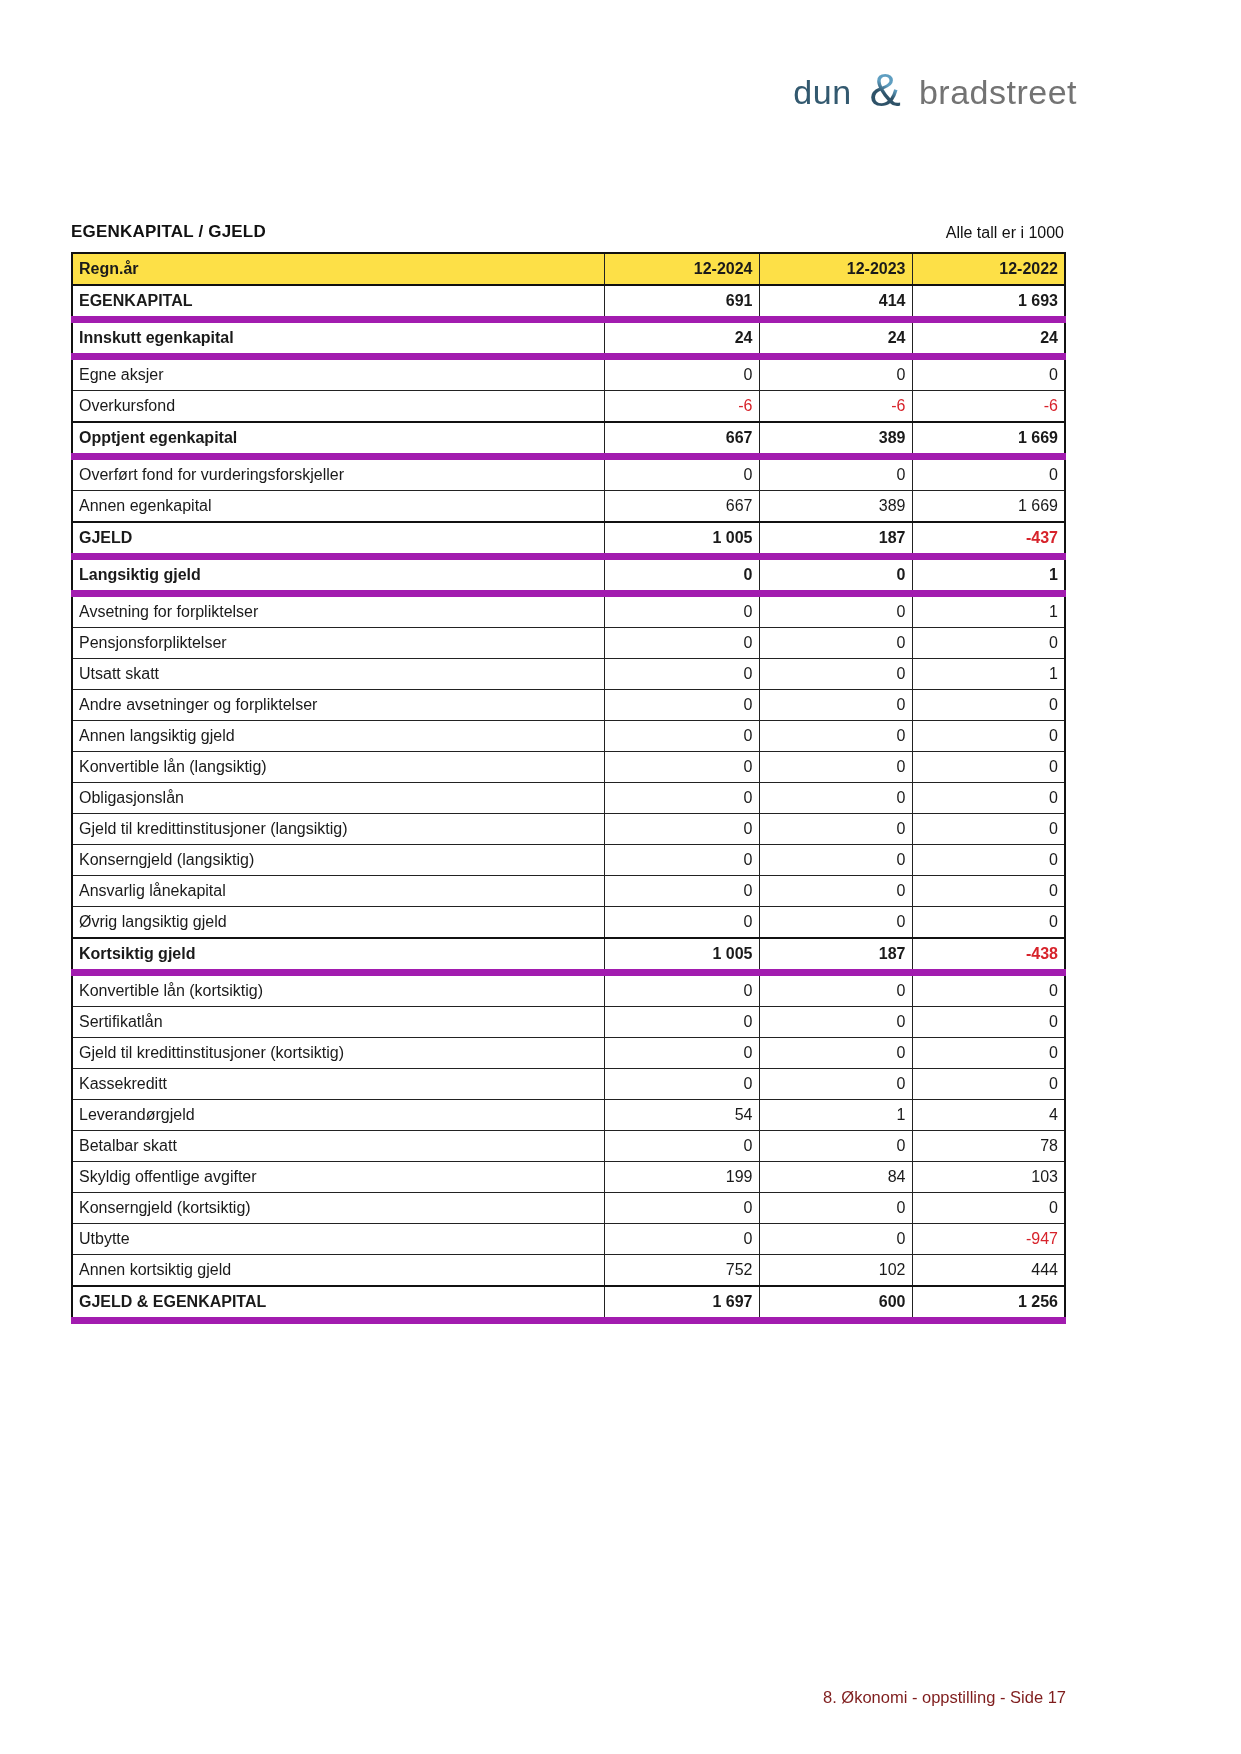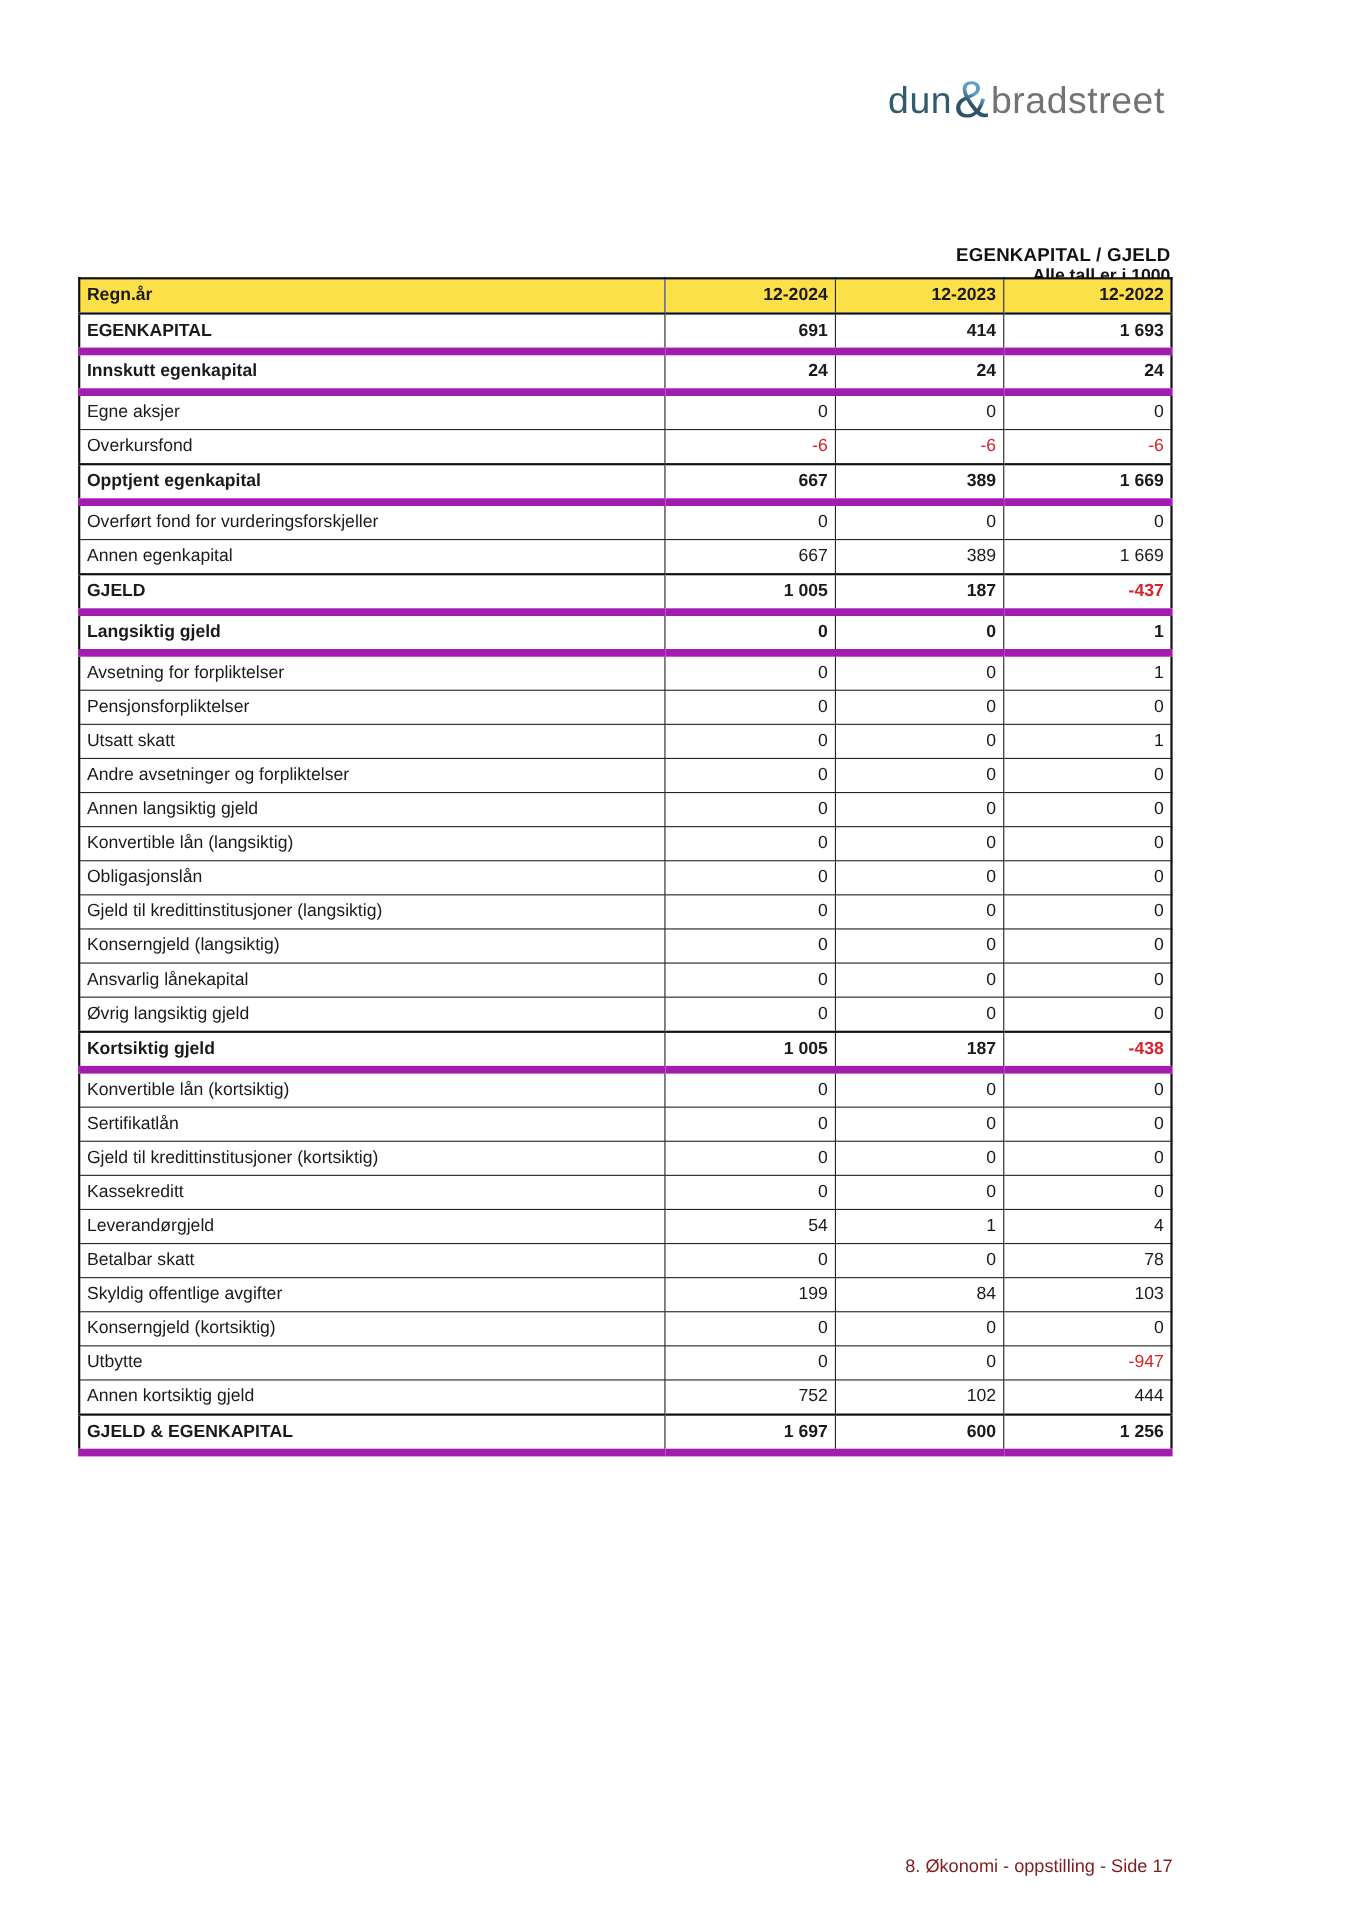--- a/index.html
+++ b/index.html
@@ -14,25 +14,26 @@
     background: #ffffff;
     font-family: "Liberation Sans", "DejaVu Sans", sans-serif;
     color: #1a1a1a;
     overflow: hidden;
   }
 
   
   .logo {
     position: absolute;
     top: 68px;
-    right: 182px;
+    right: 164px;
     display: flex;
     align-items: center;
     white-space: nowrap;
     line-height: 1;
+    gap: 16px;
   }
   .logo .word {
     font-size: 34px;
     font-weight: 400;
     letter-spacing: 0.5px;
   }
   .logo .word-dun   { color: #33596F; }
   .logo .word-brad  { color: #737373; margin-left: 2px; }
   .logo .amp {
     font-size: 47px;
@@ -49,31 +50,30 @@
 
   
   .table-heading {
     position: absolute;
     left: 71px;
     top: 222px;
     width: 993px;
     display: flex;
     justify-content: space-between;
     align-items: flex-end;
-    flex-direction: column;
   }
   .table-title {
     font-size: 17px;
     font-weight: bold;
     color: #111;
     letter-spacing: 0.2px;
   }
   .table-note {
     font-size: 16px;
-    font-weight: bold;
+    font-weight: normal;
     color: #111;
   }
 
   
   .fin-table-wrap {
     position: absolute;
     left: 71px;
     top: 252px;
     width: 993px;
   }

